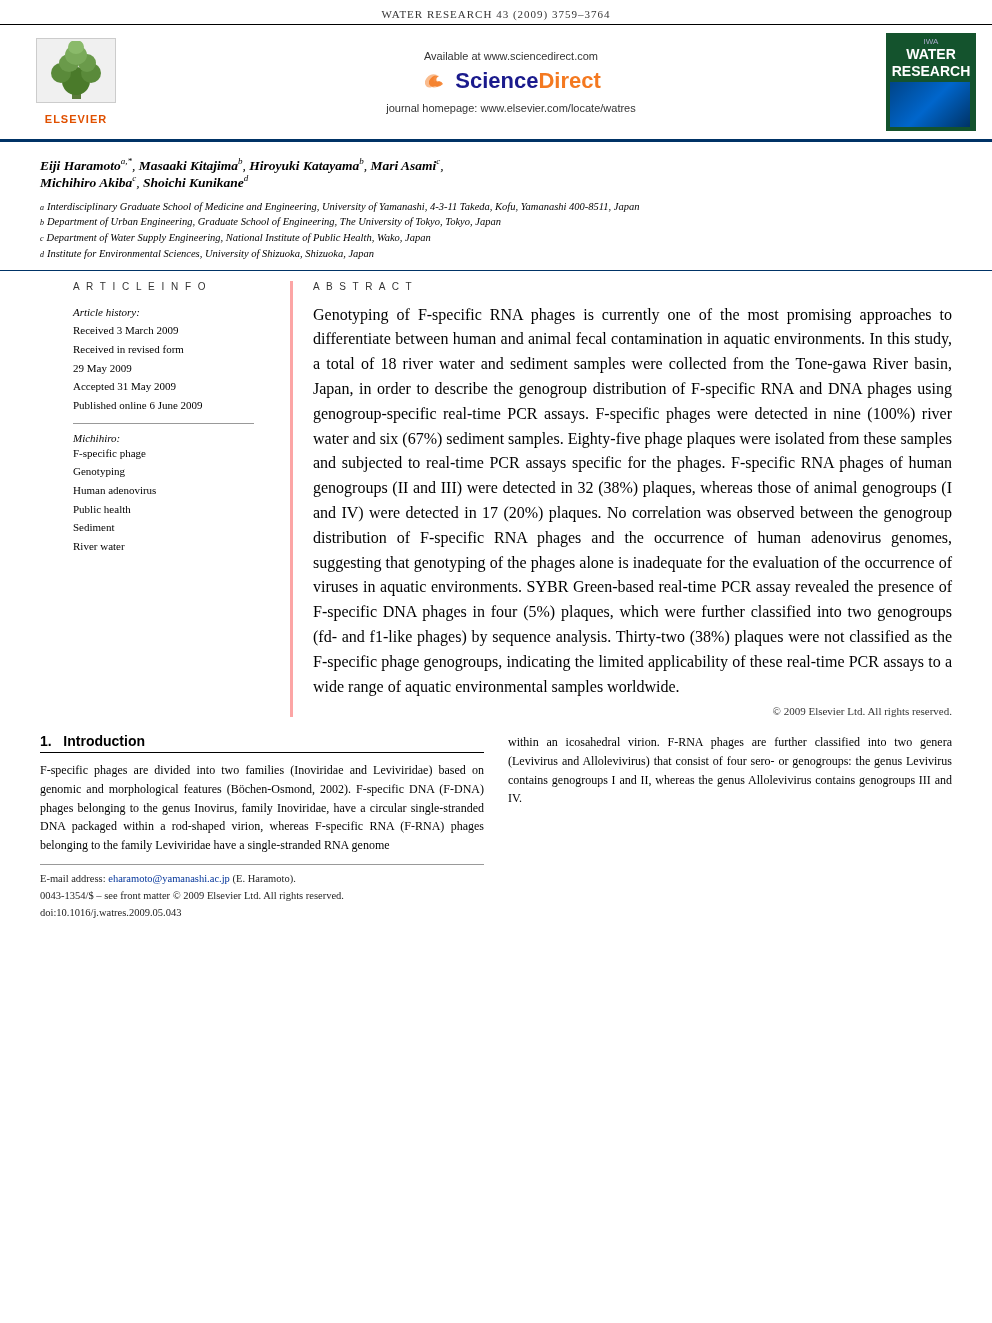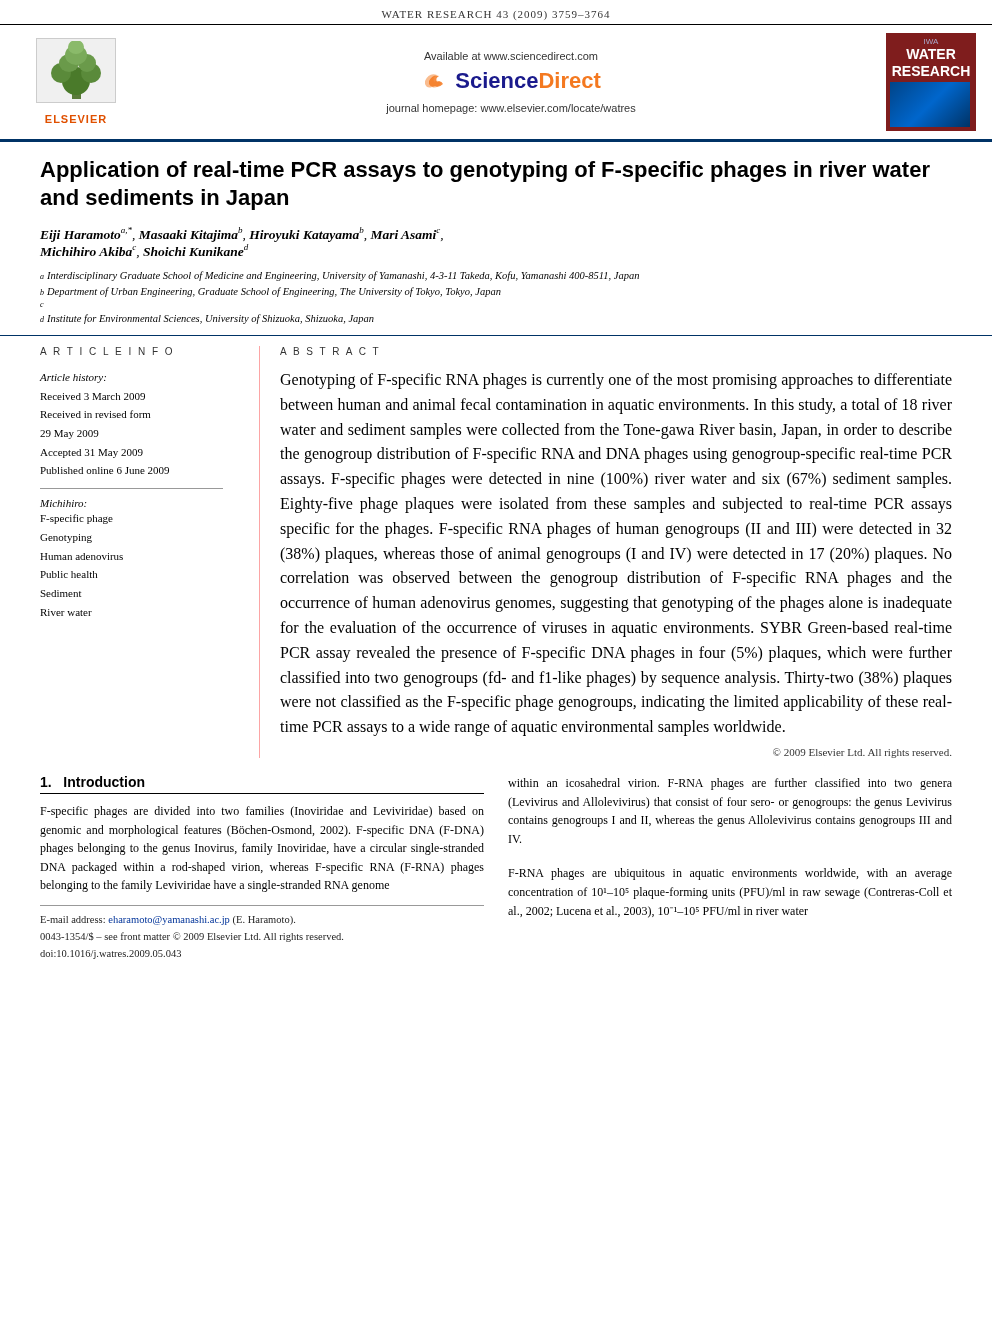--- a/index.html
+++ b/index.html
@@ -88,21 +88,21 @@
     }
     .center-banner .homepage-text {
       font-size: 11px;
       color: #333;
       margin-top: 6px;
       font-family: Arial, sans-serif;
     }
 
     .water-research-badge {
       width: 90px;
-      background: #7f1d1d;
+      background: #14532d;
       color: #fff;
       text-align: center;
       padding: 4px;
       font-family: Arial, sans-serif;
     }
     .wr-badge-top {
       font-size: 8px;
       color: #aac;
     }
     .wr-badge-title {
@@ -168,21 +168,22 @@
     .two-col {
       display: flex;
       gap: 0;
       padding: 10px 40px 0 40px;
     }
 
     .left-col {
       width: 220px;
       flex-shrink: 0;
       padding-right: 36px;
-      border-right: 1px solid #fca5a5;
+      border-right: 3px solid #fca5a5;
+      margin-left: 33px;
     }
 
     .right-col {
       flex: 1;
       padding-left: 20px;
     }
 
     .section-header {
       font-size: 10px;
       font-family: Arial, sans-serif;
@@ -325,21 +326,20 @@
   </div>
 
   <div class="water-research-badge">
     <div class="wr-badge-top">IWA</div>
     <div class="wr-badge-title">WATER RESEARCH</div>
     <div class="wr-badge-img"></div>
   </div>
 </div>
 
 <div class="article-section">
-  <div class="article-title">Application of real-time PCR assays to genotyping of F-specific phages in river water and sediments in Japan</div>
 
   <div class="authors">
     <span class="author-name">Eiji Haramoto</span><span class="author-sup">a,*</span>,
     <span class="author-name">Masaaki Kitajima</span><span class="author-sup">b</span>,
     <span class="author-name">Hiroyuki Katayama</span><span class="author-sup">b</span>,
     <span class="author-name">Mari Asami</span><span class="author-sup">c</span>,
     <br>
     <span class="author-name">Michihiro Akiba</span><span class="author-sup">c</span>,
     <span class="author-name">Shoichi Kunikane</span><span class="author-sup">d</span>
   </div>
@@ -348,20 +348,21 @@
     <div class="affiliation-line">
       <span class="aff-sup">a</span>
       <span>Interdisciplinary Graduate School of Medicine and Engineering, University of Yamanashi, 4-3-11 Takeda, Kofu, Yamanashi 400-8511, Japan</span>
     </div>
     <div class="affiliation-line">
       <span class="aff-sup">b</span>
       <span>Department of Urban Engineering, Graduate School of Engineering, The University of Tokyo, Tokyo, Japan</span>
     </div>
     <div class="affiliation-line">
       <span class="aff-sup">c</span>
+      <span>Department of Water Supply Engineering, National Institute of Public Health, Wako, Japan</span>
     </div>
     <div class="affiliation-line">
       <span class="aff-sup">d</span>
       <span>Institute for Environmental Sciences, University of Shizuoka, Shizuoka, Japan</span>
     </div>
   </div>
 </div>
 
 <div class="two-col">
 
@@ -415,16 +416,15 @@
           <span>(E. Haramoto).</span>
         </div>
         <div class="footnote-text">0043-1354/$ – see front matter © 2009 Elsevier Ltd. All rights reserved.</div>
         <div class="footnote-text">doi:10.1016/j.watres.2009.05.043</div>
       </div>
     </div>
 
     <div class="body-right">
       <p class="body-text">within an icosahedral virion. F-RNA phages are further classified into two genera (Levivirus and Allolevivirus) that consist of four sero- or genogroups: the genus Levivirus contains genogroups I and II, whereas the genus Allolevivirus contains genogroups III and IV.</p>
       <br>
-      <p class="body-text">F-RNA phages are ubiquitous in aquatic environments worldwide, with an average concentration of 10¹–10⁵ plaque-forming units (PFU)/ml in raw sewage (Contreras-Coll et al., 2002; Lucena et al., 2003), 10⁻¹–10⁵ PFU/ml in river water</p>
     </div>
   </div>
 </div>
 
 </body></html>

